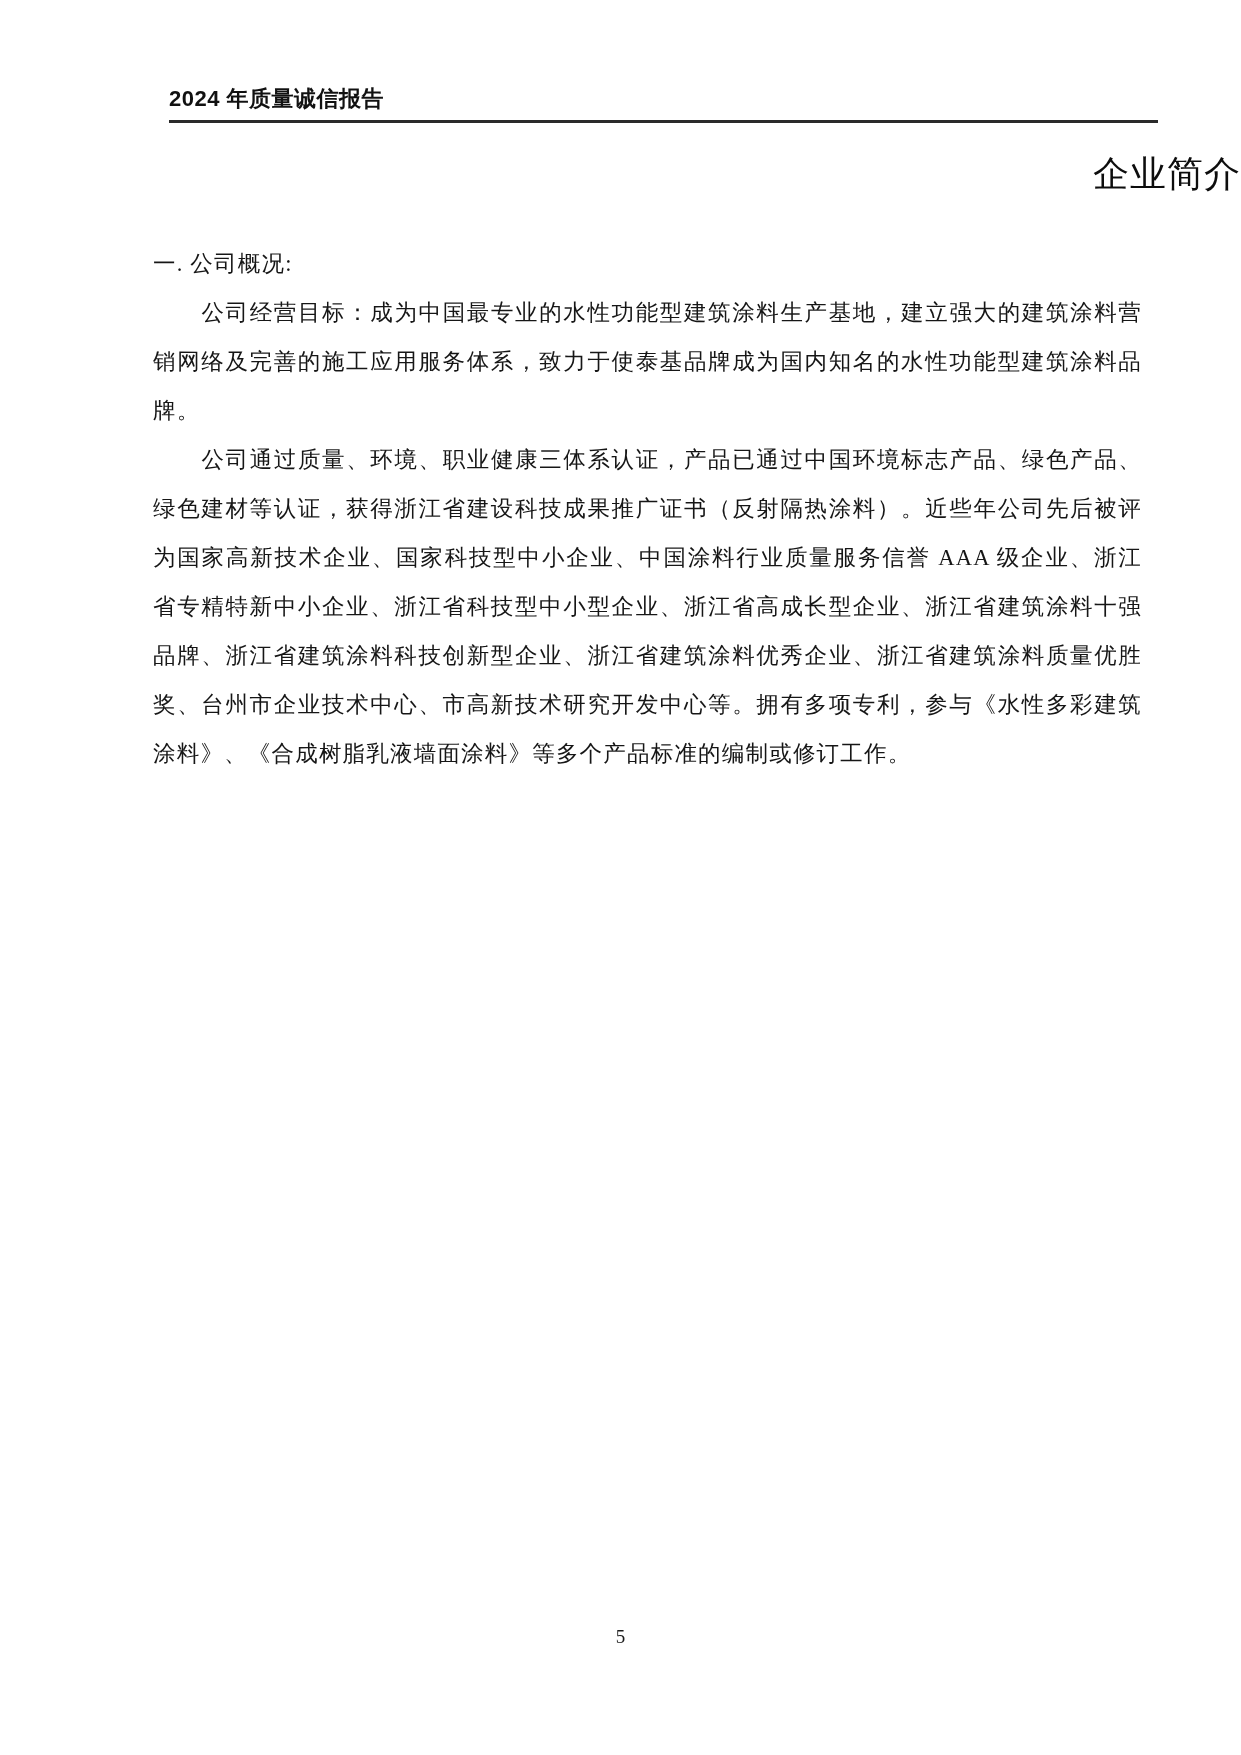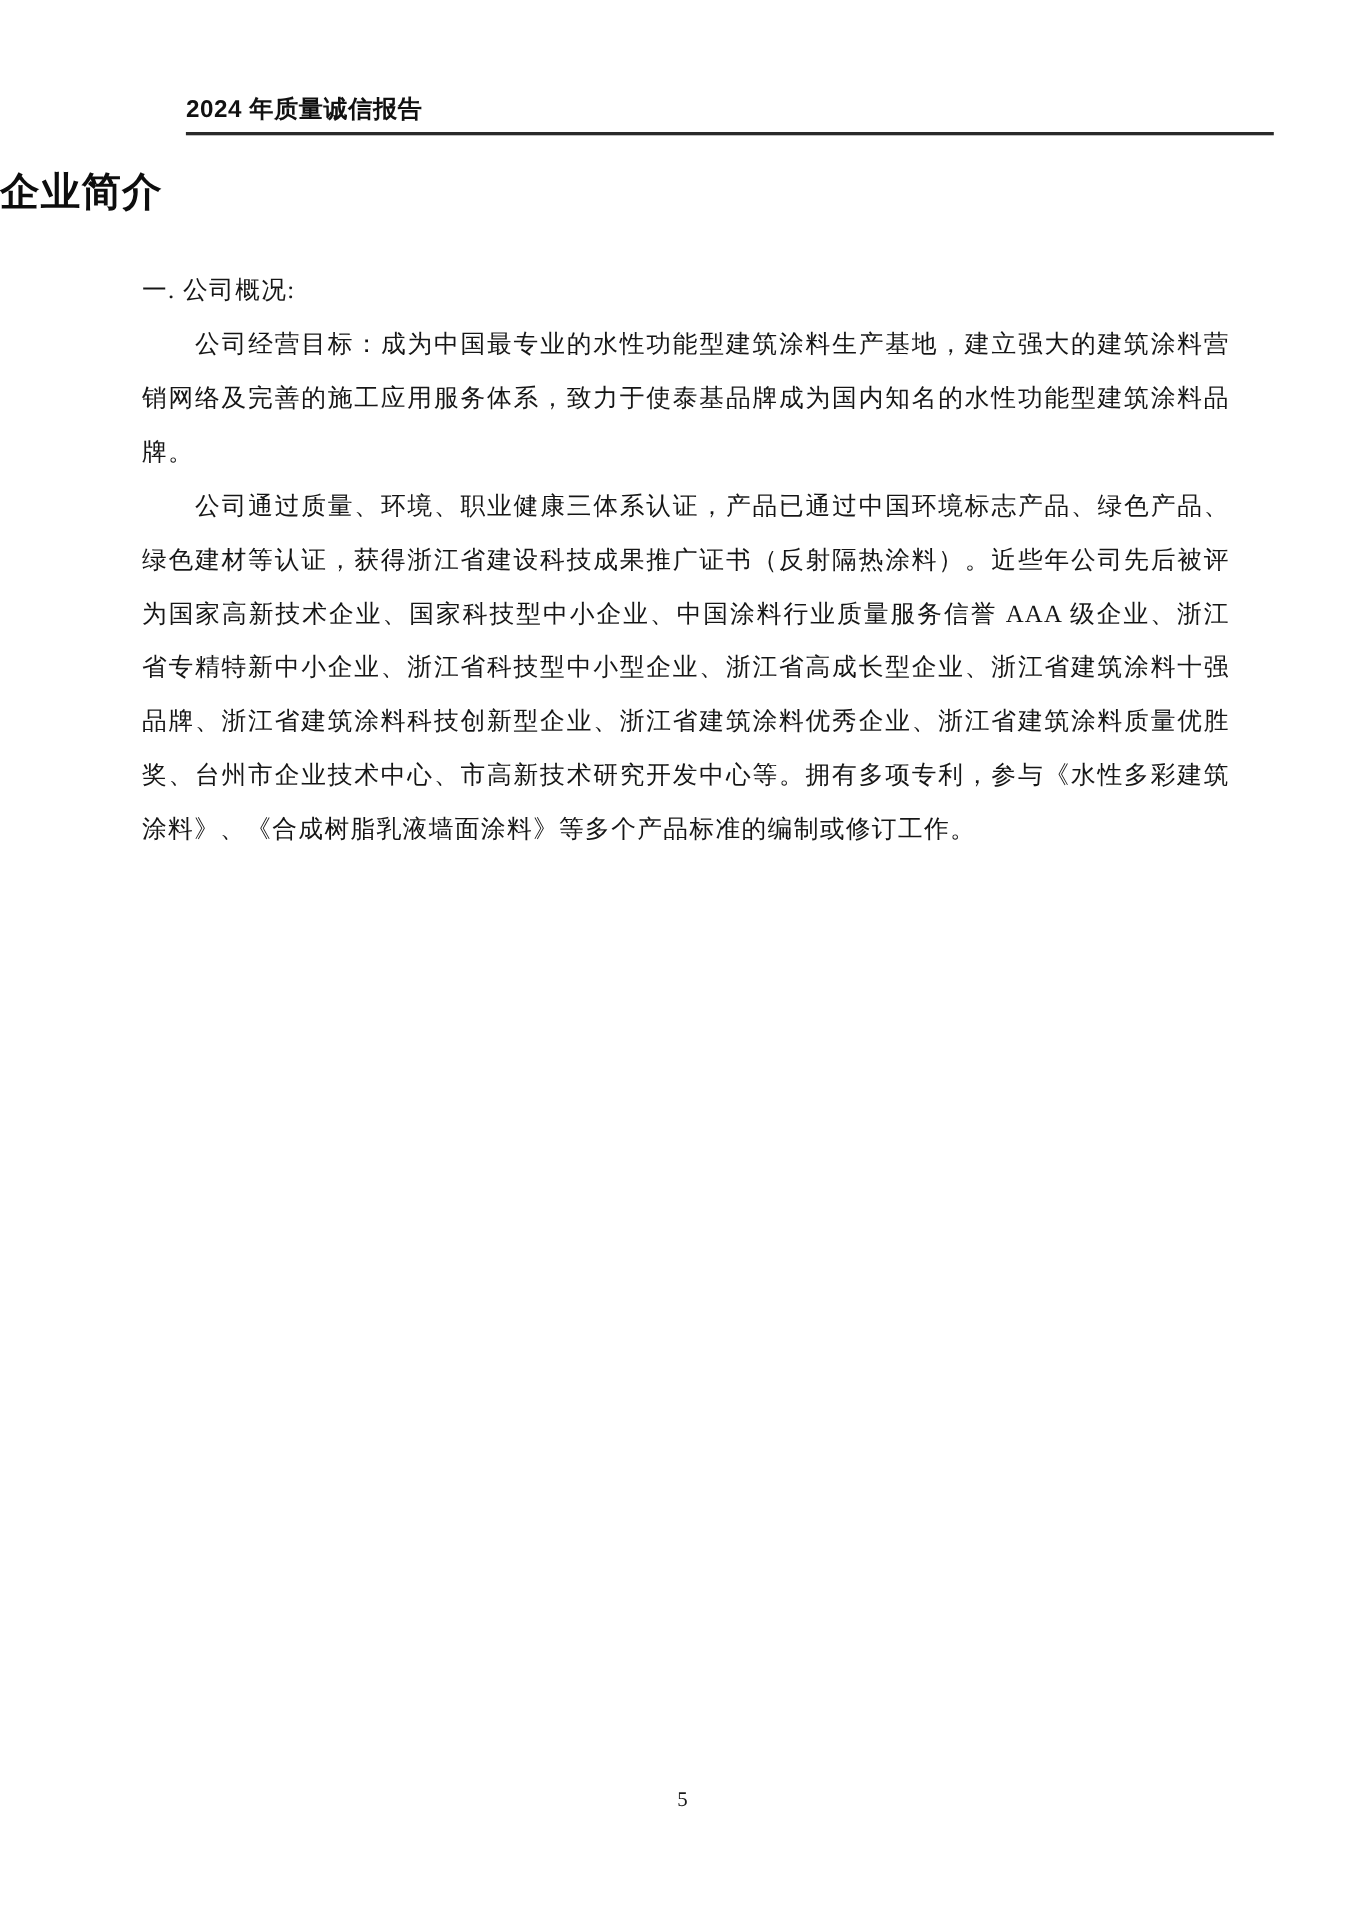--- a/index.html
+++ b/index.html
@@ -29,31 +29,31 @@
     line-height: 26px;
     color: #111111;
     letter-spacing: 0.5px;
     margin-left: 32px;
   }
   .doc-title {
     position: absolute;
     left: 0;
     top: 150px;
     width: 100%;
-    text-align: left;
+    text-align: right;
     font-family: "Liberation Sans", "DejaVu Sans", sans-serif;
-    font-weight: bold;
+    font-weight: normal;
     font-size: 36px;
     line-height: 48px;
     color: #0d0d0d;
     letter-spacing: 1px;
   }
   .body-text {
     position: absolute;
-    left: 129px;
+    left: 153px;
     top: 239px;
     width: 989px;
     font-size: 22.5px;
     line-height: 49px;
     letter-spacing: 1.2px;
     color: #161616;
   }
   .section-heading {
     margin: 0;
     font-weight: normal;

